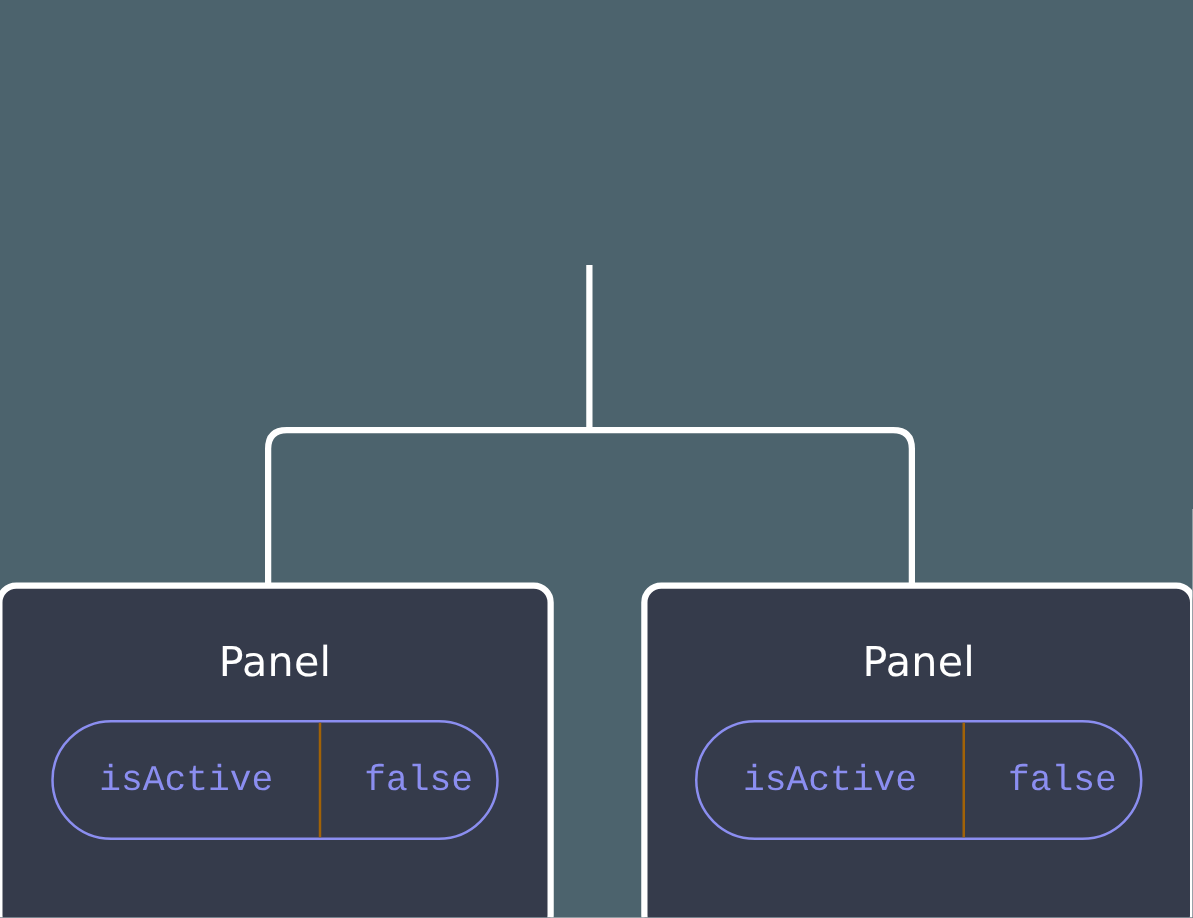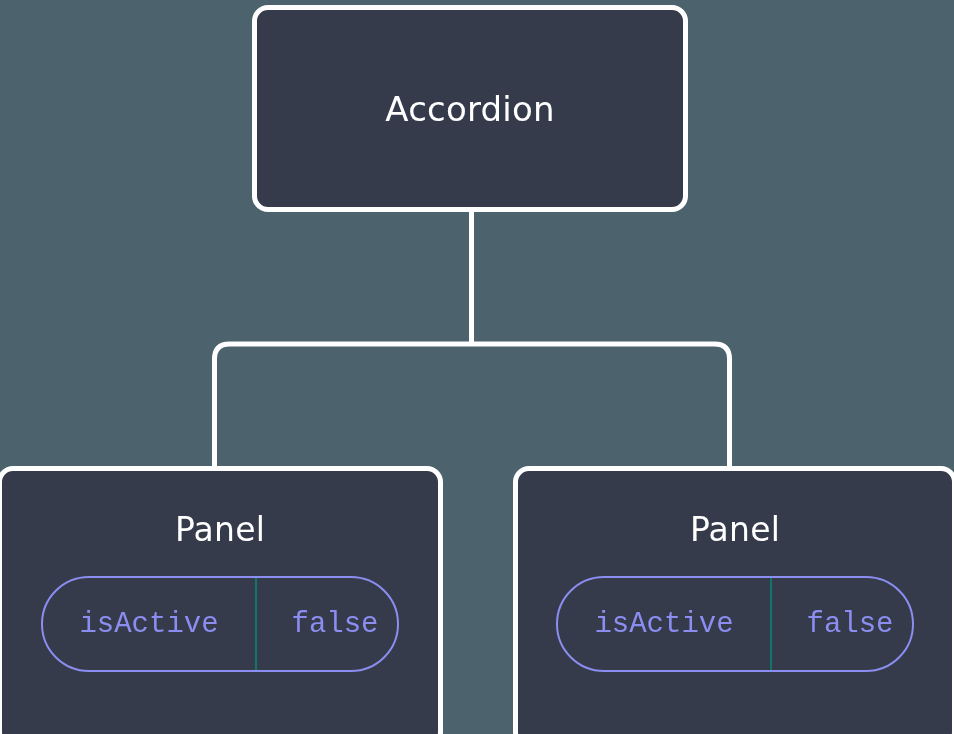--- a/index.html
+++ b/index.html
@@ -97,40 +97,37 @@
     line-height: 1;
     white-space: nowrap;
     box-sizing: border-box;
     font-family: Liberation Mono, monospace;
   }
   .pill-key {
     width: 212px;
   }
   .pill-value {
     width: 142px;
-    border-left: 2px solid #0f766e;
+    border-left: 2px solid #a16207;
     padding-left: 16px;
   }
 </style>
 </head>
 <body>
 
 <div id="stage">
 
   <svg id="connectors" viewBox="0 0 954 734" width="954" height="734" aria-hidden="true">
 
     <path d="M 471.5 212 L 471.5 344" fill="none" stroke="#ffffff" stroke-width="5"></path>
 
     <path d="M 214.5 468 L 214.5 359 Q 214.5 344 229.5 344
              L 714.5 344 Q 729.5 344 729.5 359 L 729.5 468" fill="none" stroke="#ffffff" stroke-width="5" stroke-linecap="butt"></path>
   </svg>
 
-  <div class="node node-accordion">
-    <div class="node-title">Accordion</div>
-  </div>
 
   <div class="node node-panel node-panel-left">
     <div class="node-title node-title-sub">Panel</div>
     <div class="state-pill">
       <div class="pill-key">isActive</div>
       <div class="pill-value">false</div>
     </div>
   </div>
 
   <div class="node node-panel node-panel-right">

